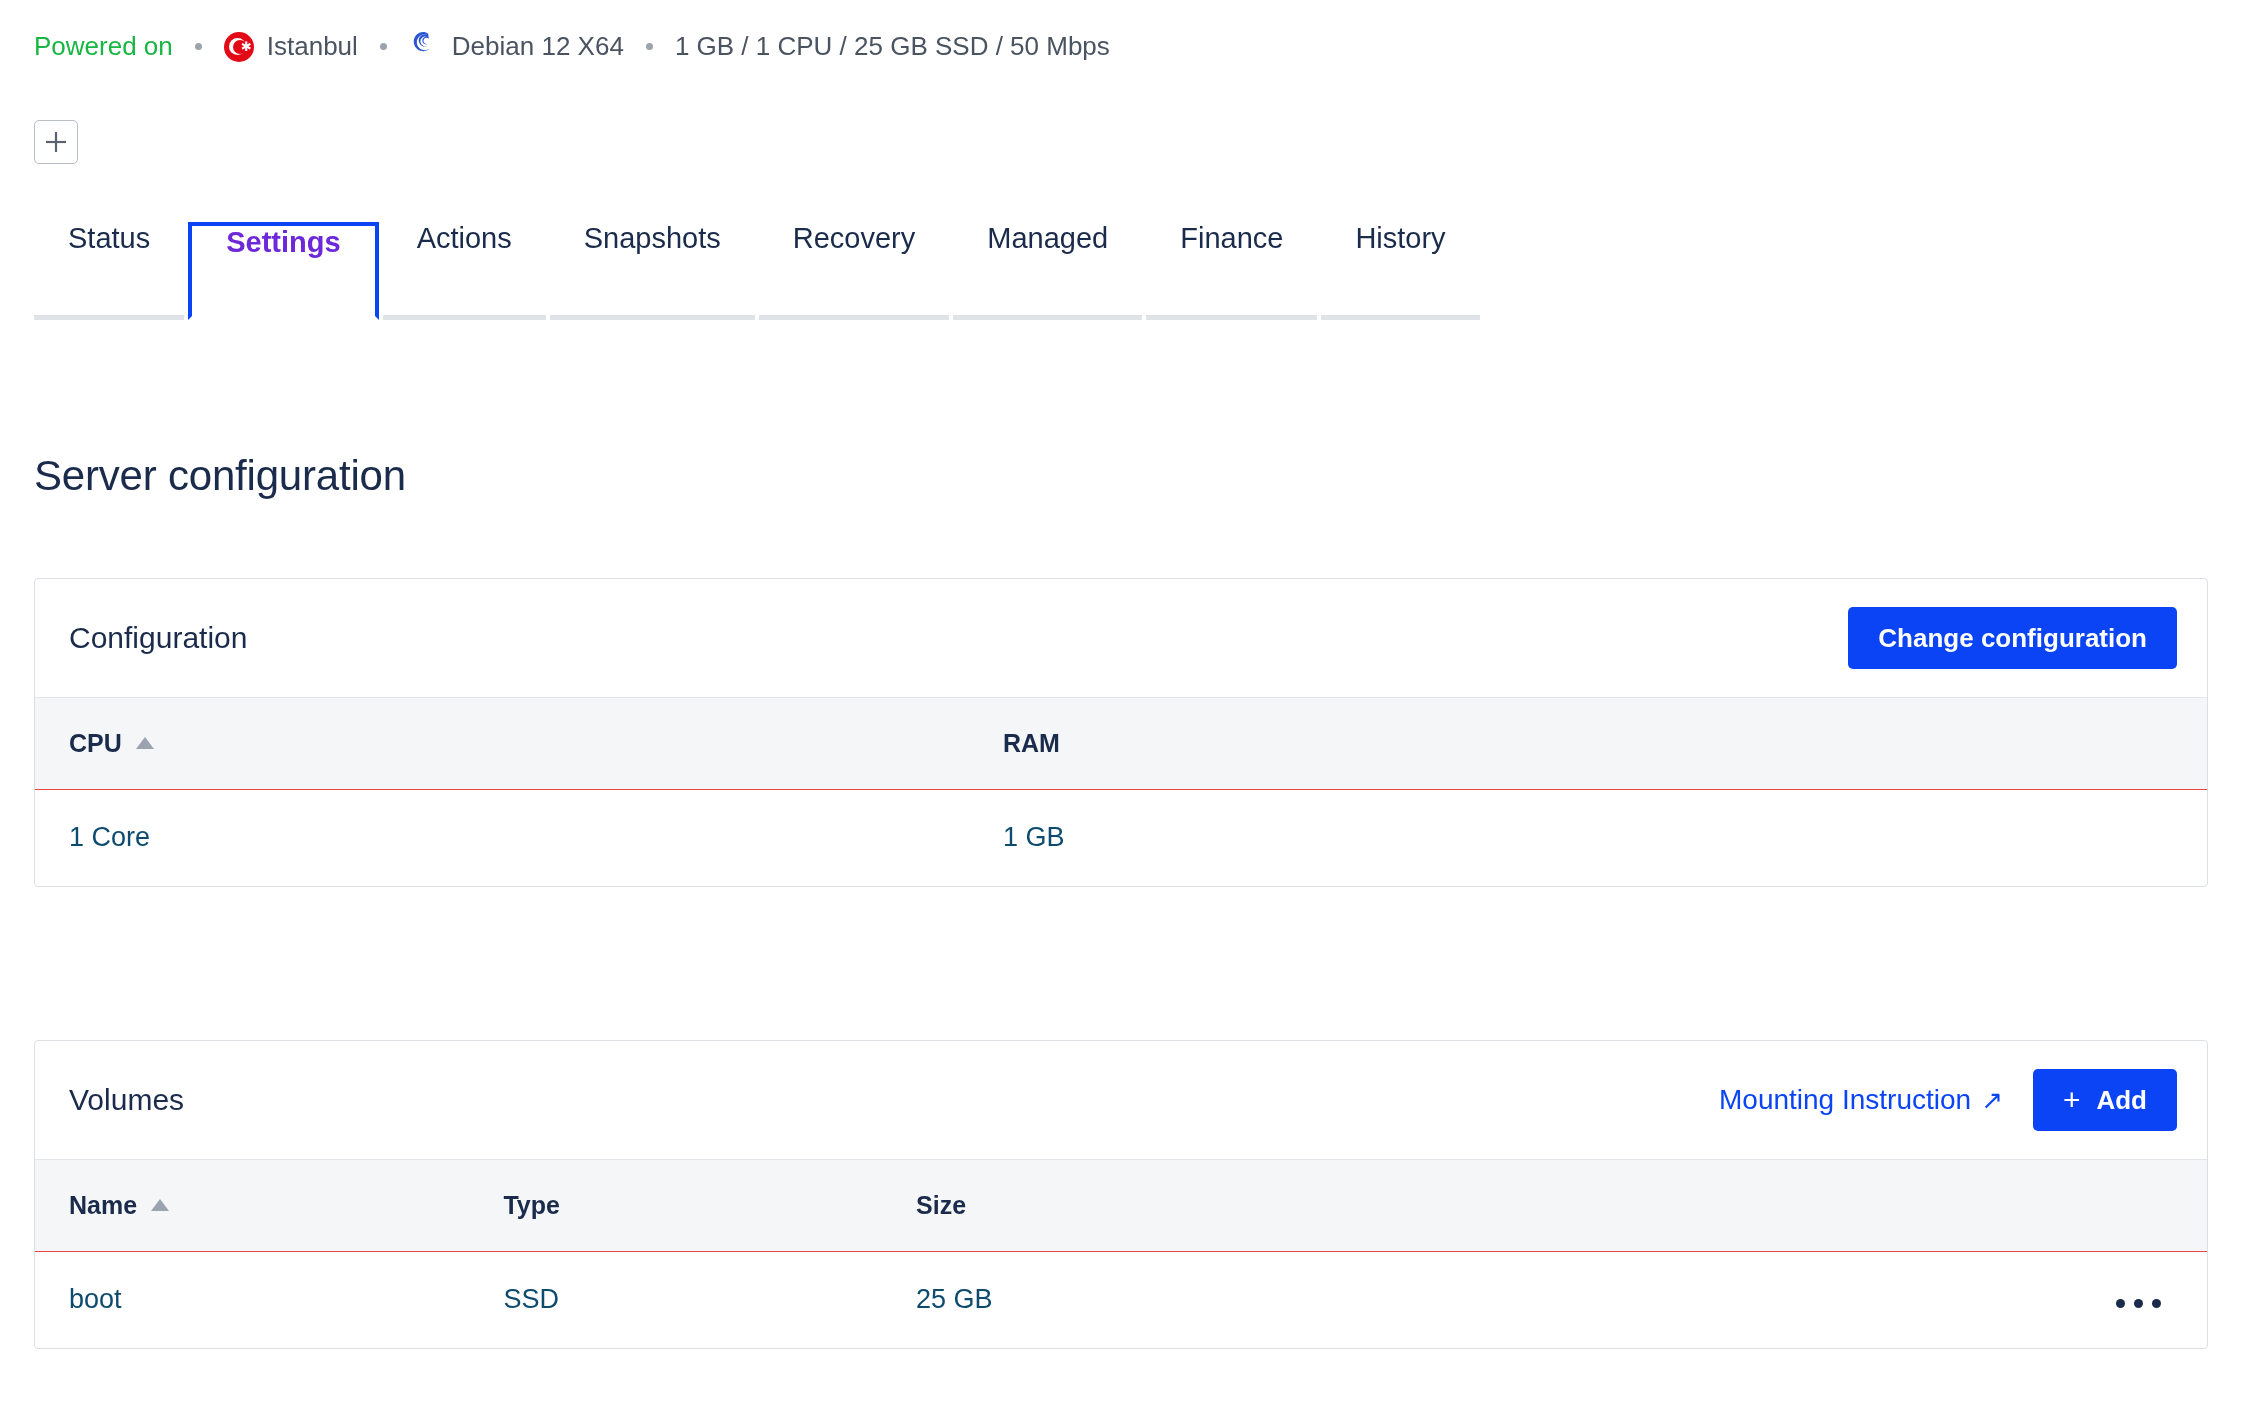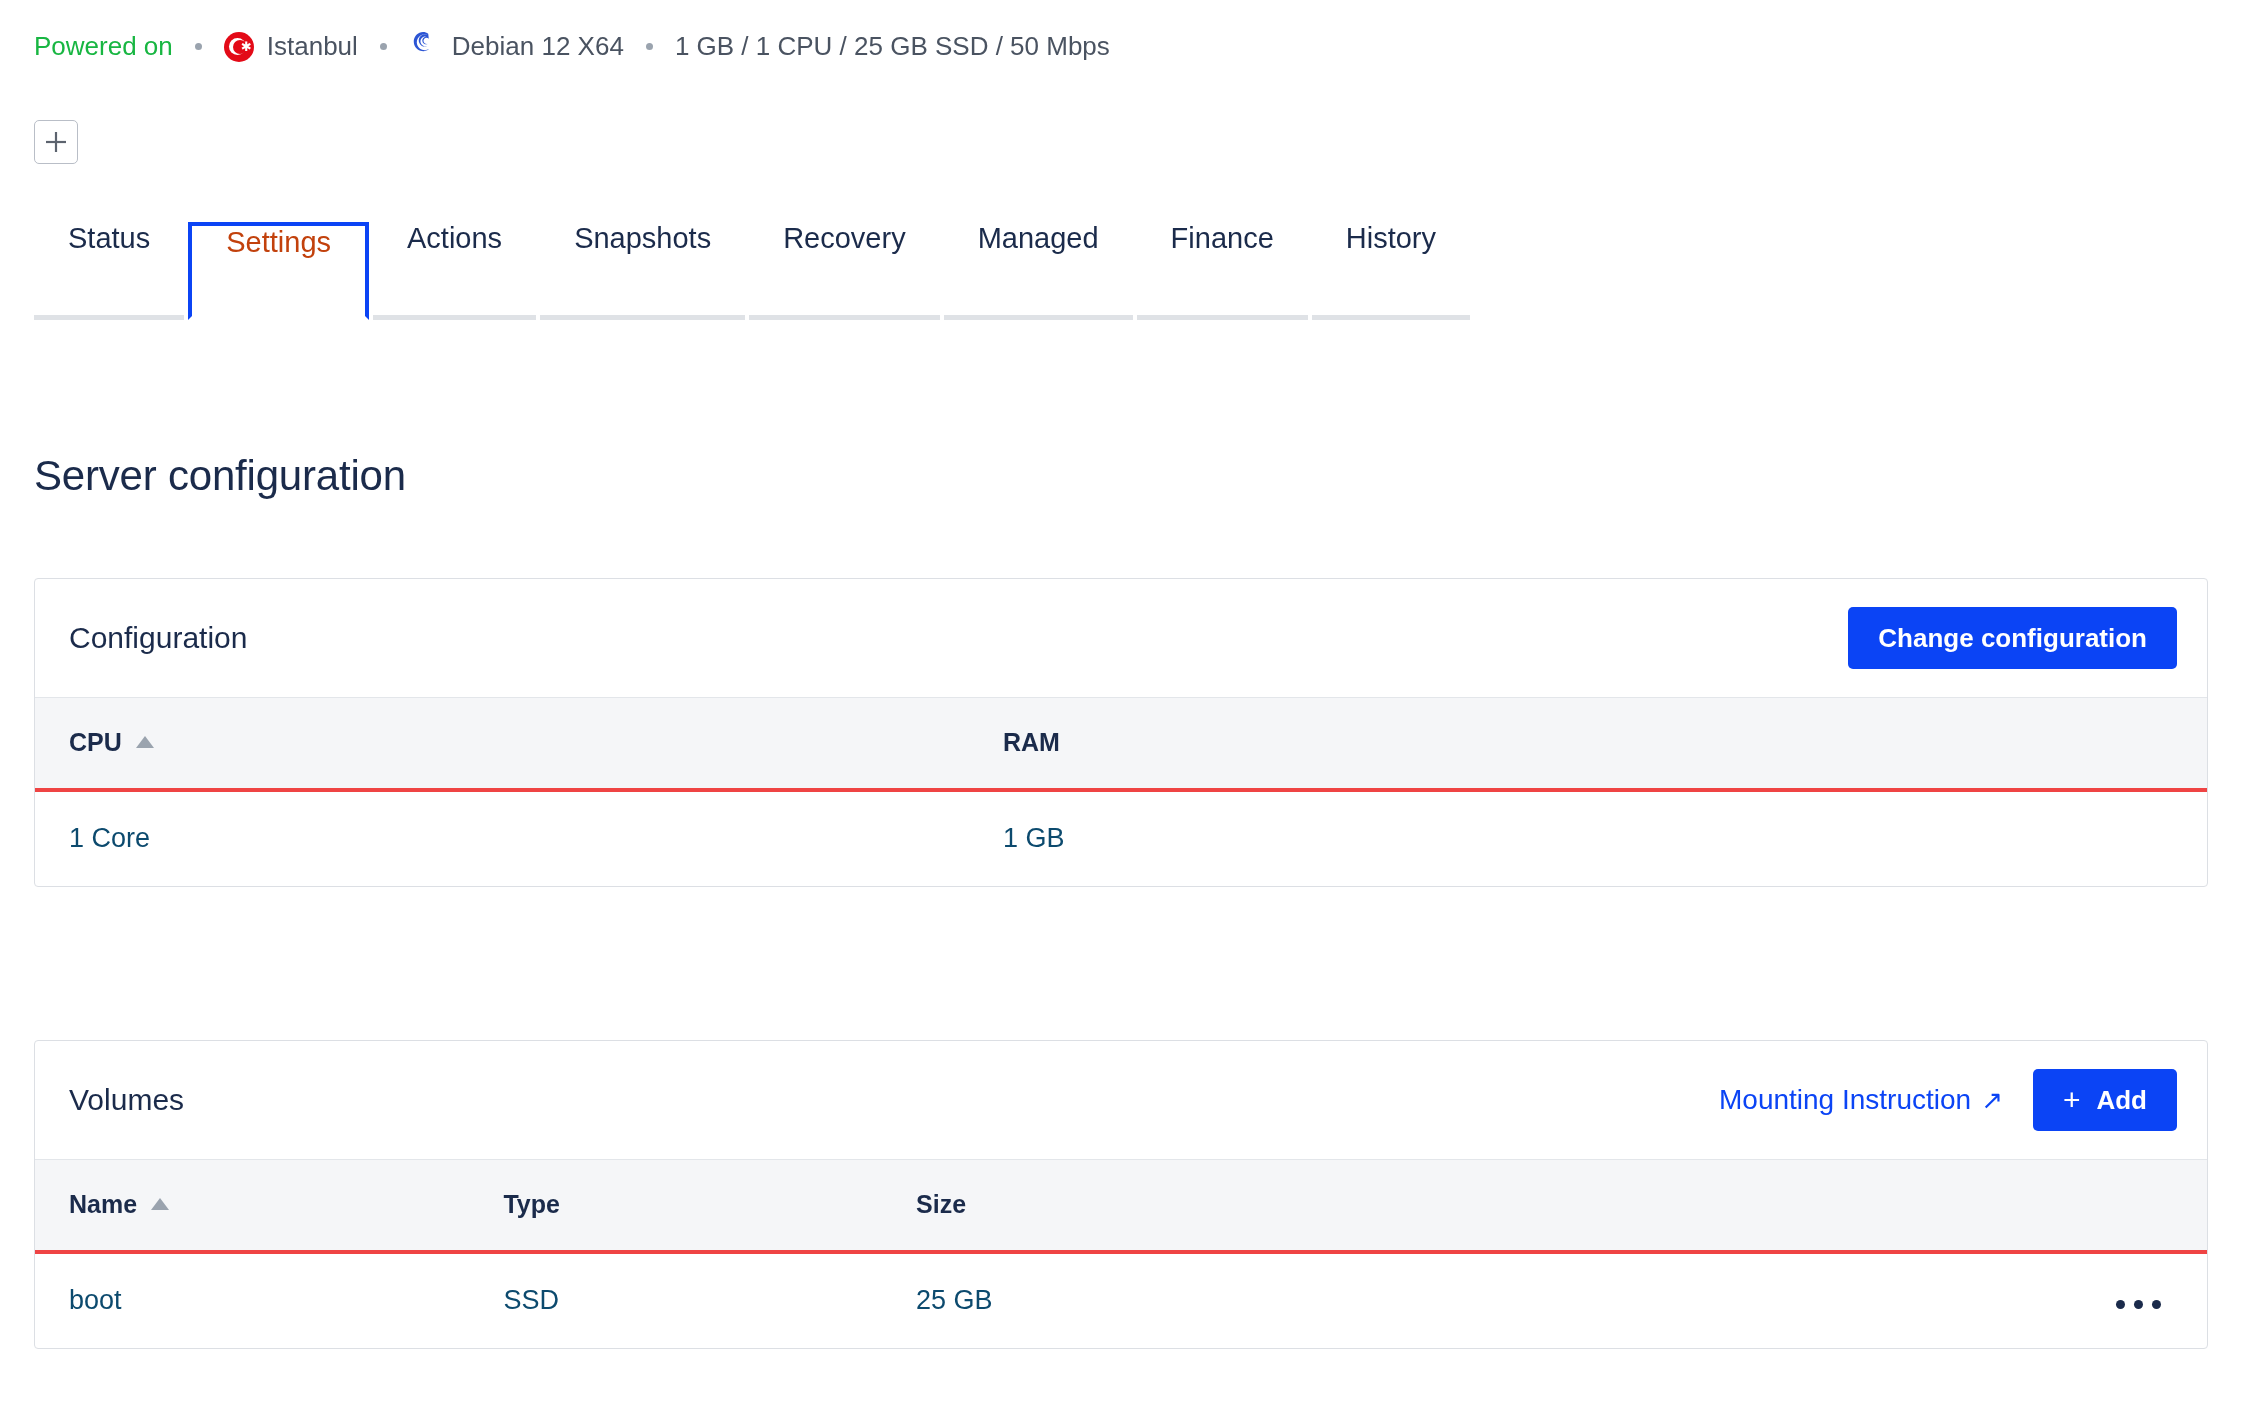--- a/index.html
+++ b/index.html
@@ -99,24 +99,24 @@
     justify-content: center;
     font-size: 29px;
     color: #1b2b4b;
     border-bottom: 5px solid #dfe2e6;
     margin-right: 4px;
     cursor: pointer;
     background: #fff;
     white-space: nowrap;
   }
   .tab.active {
-    color: #c2410c;
+    color: #6d28d9;
     border: 4px solid #0b44f5;
     border-bottom: 4px solid #ffffff;
-    font-weight: 400;
+    font-weight: 700;
   }
 
   
   .section-title {
     position: absolute;
     left: 34px; top: 452px;
     font-size: 42px;
     font-weight: 400;
     color: #1b2b4b;
     letter-spacing: -0.2px;
@@ -174,21 +174,21 @@
   
   table { width: 100%; border-collapse: collapse; table-layout: fixed; }
   thead tr { background: #f5f6f8; }
   thead th {
     text-align: left;
     font-size: 25px;
     font-weight: 700;
     color: #1b2b4b;
     padding: 26px 0 26px 34px;
     border-top: 1px solid #e3e6ea;
-    border-bottom: 4px solid #ef4444;
+    border-bottom: 1px solid #ef4444;
     height: 92px;
     white-space: nowrap;
   }
   tbody td {
     font-size: 27px;
     color: #0c4a6e;
     padding: 30px 0 30px 34px;
     border-bottom: 1px solid #e3e6ea;
     height: 96px;
     white-space: nowrap;

